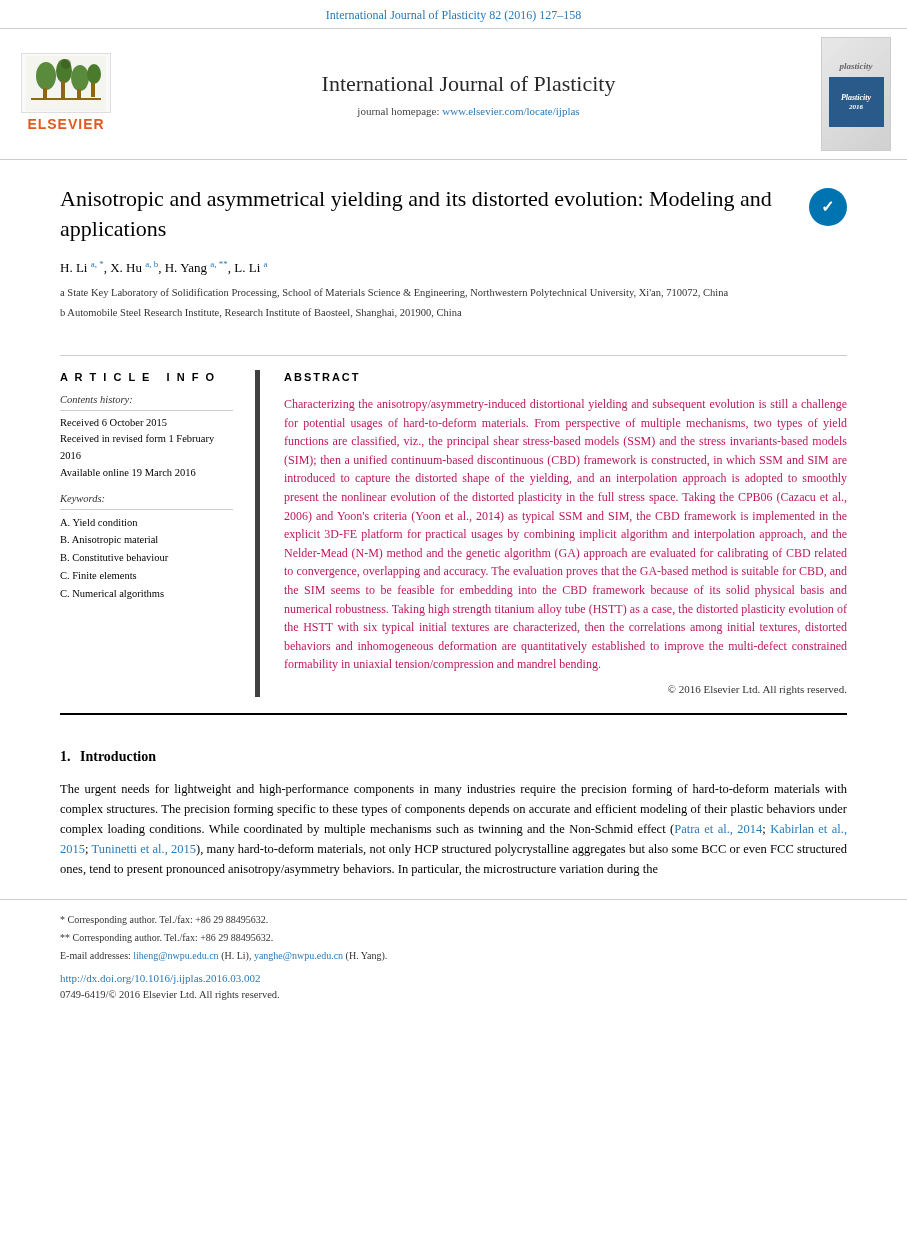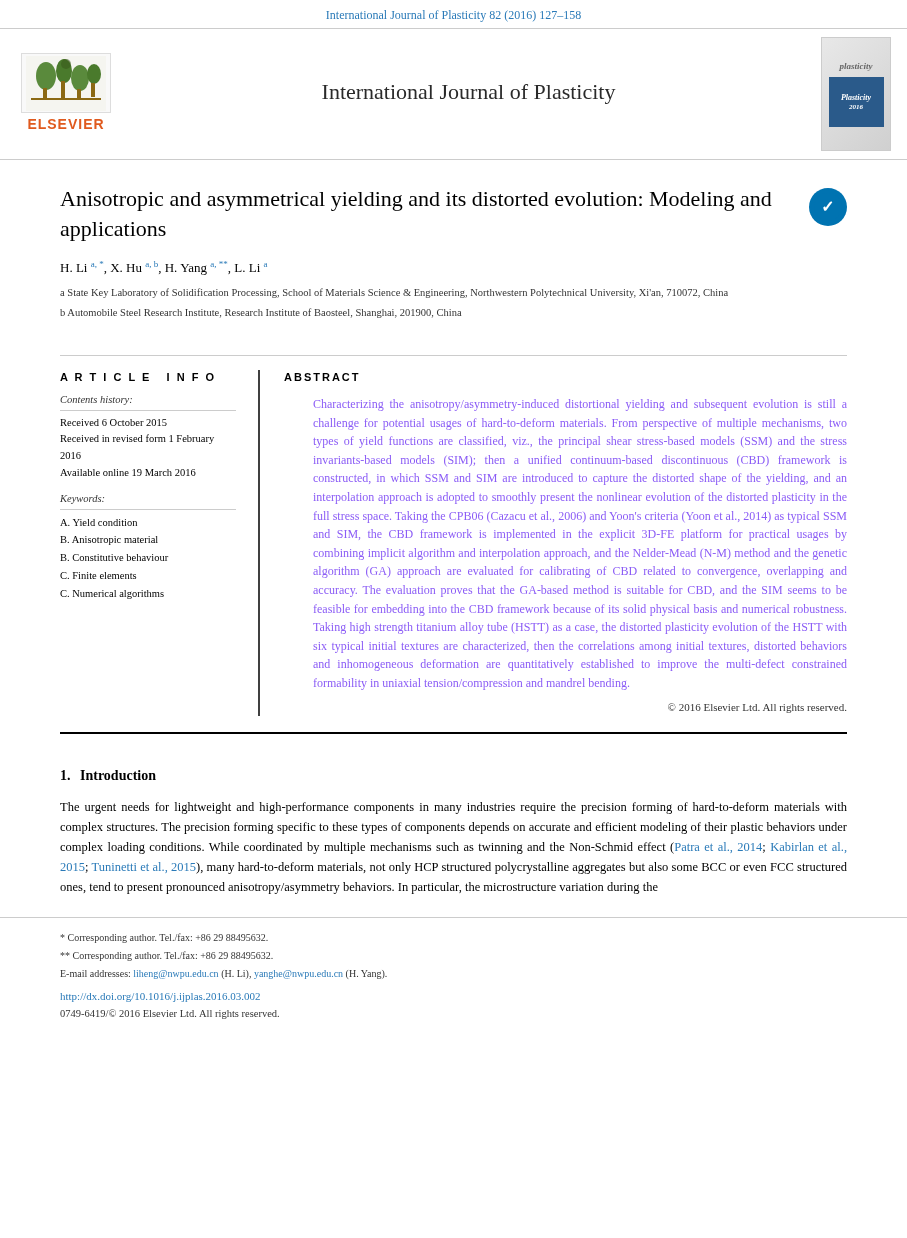--- a/index.html
+++ b/index.html
@@ -173,21 +173,21 @@
       display: flex;
       gap: 0;
       padding: 0 60px;
       margin-top: 8px;
     }
 
     .article-info {
       width: 200px;
       min-width: 200px;
       padding-right: 22px;
-      border-right: 2px solid #404040;
+      border-right: 5px solid #404040;
       font-size: 11px;
     }
 
     .article-info h3 {
       font-size: 11px;
       font-weight: bold;
       letter-spacing: 2px;
       text-transform: uppercase;
       font-family: Arial, sans-serif;
       margin-bottom: 8px;
@@ -230,22 +230,21 @@
       text-transform: uppercase;
       font-family: Arial, sans-serif;
       margin-bottom: 10px;
       color: #000;
     }
 
     .abstract-text {
       font-size: 12px;
       line-height: 1.55;
       text-align: justify;
-      color: #8b5cf6;
-      margin-left: 29px;
+      color: #be185d;
     }
 
     .copyright-line {
       font-size: 11px;
       text-align: right;
       margin-top: 8px;
       color: #333;
     }
 
     .section-divider {
@@ -351,20 +350,24 @@
         <rect x="5" y="42" width="70" height="2" fill="#8B6914"></rect>
 
         <circle cx="40" cy="8" r="5" fill="#3a5a1c" opacity="0.6"></circle>
       </svg>
     </div>
     <div class="elsevier-text">ELSEVIER</div>
   </div>
 
   <div class="journal-center">
     <div class="journal-title-main">International Journal of Plasticity</div>
+    <div class="journal-homepage">
+      <span>journal homepage:</span>
+      <a href="#">www.elsevier.com/locate/ijplas</a>
+    </div>
   </div>
 
   <div class="journal-thumb">
     <div style="font-size:11px; font-weight:bold; color:#2a5a8a; font-family:serif; line-height:1.3; text-align:center;">
       <div style="font-size:9px; color:#666; margin-bottom:4px;">plasticity</div>
       <div style="background:#2a5a8a; width:55px; height:50px; margin:0 auto; display:flex; align-items:center; justify-content:center;">
         <div style="color:white; font-size:7px; line-height:1.4; padding:2px;">
           <div style="font-weight:bold; font-size:8px;">Plasticity</div>
           <div>2016</div>
         </div>

